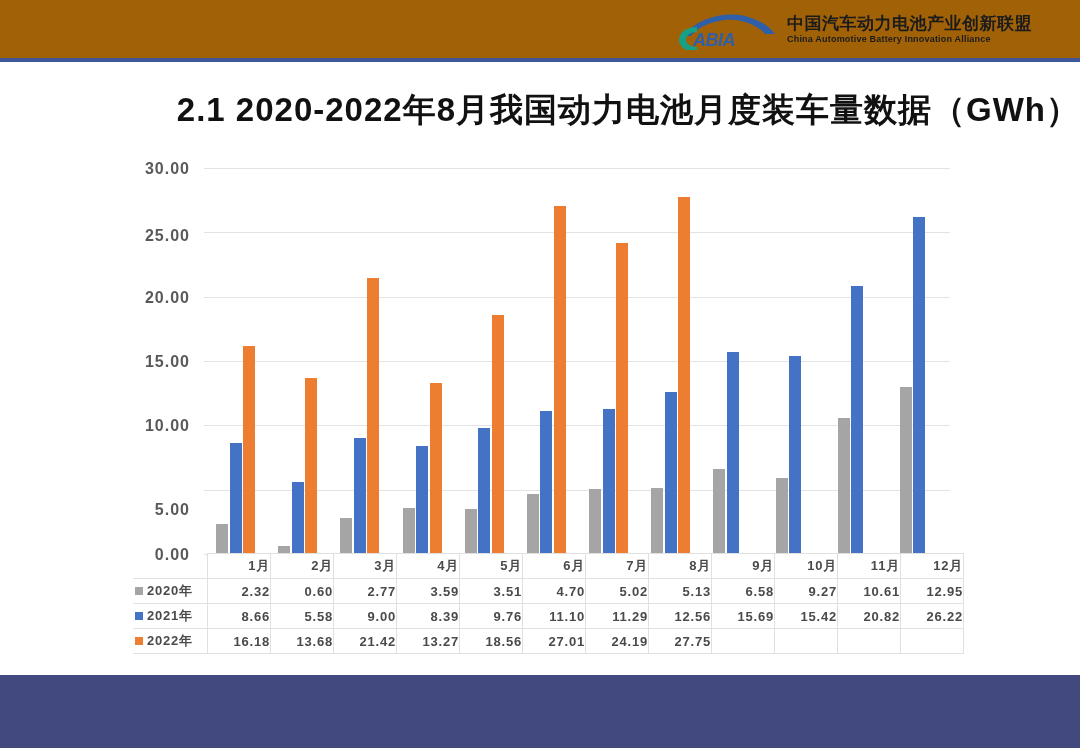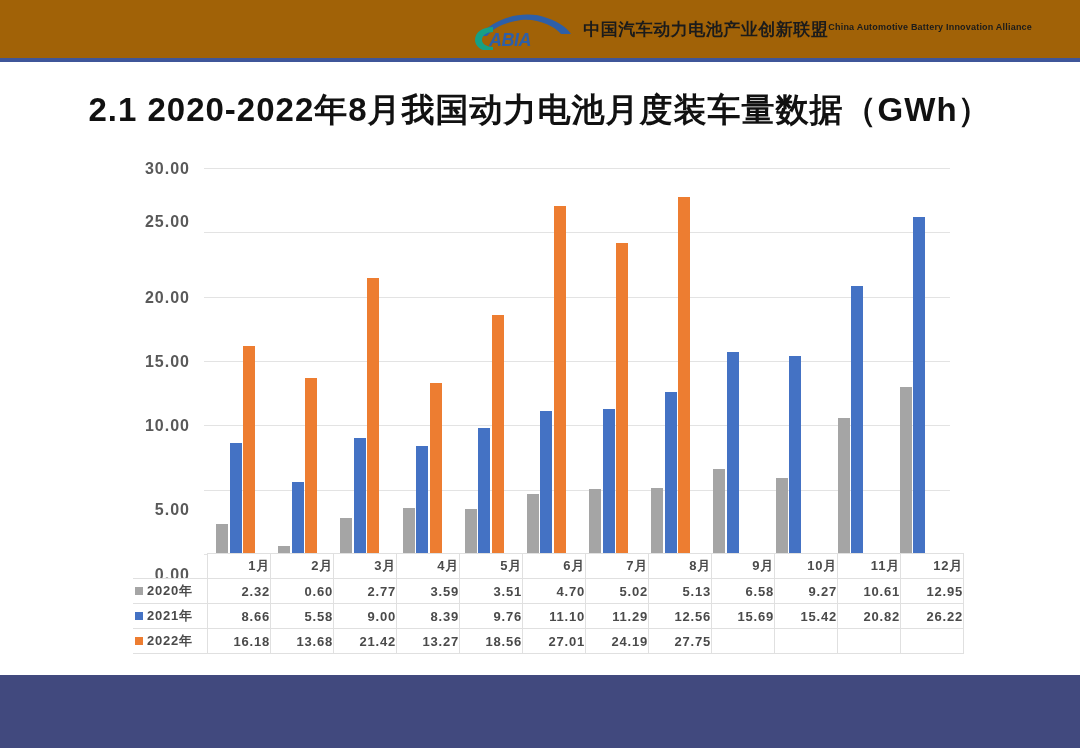--- a/index.html
+++ b/index.html
@@ -35,20 +35,21 @@
     display: flex;
     align-items: center;
     gap: 10px;
   }
   #logo-mark {
     position: relative;
     width: 108px; height: 40px;
   }
   #org-names {
     display: flex;
+    flex-direction: column;
     justify-content: center;
     line-height: 1.05;
   }
   #org-cn {
     font-size: 17px;
     font-weight: bold;
     color: #1b1b1b;
     letter-spacing: 0.5px;
     white-space: nowrap;
   }
@@ -59,21 +60,21 @@
     letter-spacing: 0.2px;
     white-space: nowrap;
     margin-top: 2px;
   }
 
   
   #slide-title {
     position: absolute;
     left: 0; top: 88px;
     width: 1080px;
-    text-align: center;
+    text-align: right;
     font-size: 33px;
     font-weight: bold;
     color: #111111;
     letter-spacing: 1px;
     white-space: nowrap;
   }
 
   
   #chart-area {
     position: absolute;
@@ -187,31 +188,31 @@
     </div>
   </div>
 </div>
 <div id="header-rule"></div>
 
 <div id="slide-title">2.1  2020-2022年8月我国动力电池月度装车量数据（GWh）</div>
 
 <div id="chart-area">
   <div id="plot">
       <div class="gridline" style="top: 386px; background: rgb(227, 227, 227);"></div>
-      <div class="axis-tick-label" style="top: 406px;">0.00</div>
+      <div class="axis-tick-label" style="top: 386px;">0.00</div>
       <div class="gridline" style="top: 321.667px; background: rgb(227, 227, 227);"></div>
       <div class="axis-tick-label" style="top: 341px;">5.00</div>
       <div class="gridline" style="top: 257.333px; background: rgb(227, 227, 227);"></div>
       <div class="axis-tick-label" style="top: 257.333px;">10.00</div>
       <div class="gridline" style="top: 193px; background: rgb(227, 227, 227);"></div>
       <div class="axis-tick-label" style="top: 193px;">15.00</div>
       <div class="gridline" style="top: 128.667px; background: rgb(227, 227, 227);"></div>
       <div class="axis-tick-label" style="top: 128.667px;">20.00</div>
       <div class="gridline" style="top: 64.3333px; background: rgb(227, 227, 227);"></div>
-      <div class="axis-tick-label" style="top: 53px;">25.00</div>
+      <div class="axis-tick-label" style="top: 67px;">25.00</div>
       <div class="gridline" style="top: 0px; background: rgb(227, 227, 227);"></div>
       <div class="axis-tick-label" style="top: 0px;">30.00</div>
       <div class="bar-group" style="left: 0px; width: 62.1667px;">
         <div class="bar" style="height: 29.8507px; left: 12px; background: rgb(165, 165, 165);"></div>
         <div class="bar" style="height: 111.425px; left: 25.5px; background: rgb(68, 114, 196);"></div>
         <div class="bar" style="height: 208.183px; left: 39px; background: rgb(237, 125, 49);"></div>
       </div>
       <div class="bar-group" style="left: 62.1667px; width: 62.1667px;">
         <div class="bar" style="height: 7.72px; left: 12px; background: rgb(165, 165, 165);"></div>
         <div class="bar" style="height: 71.796px; left: 25.5px; background: rgb(68, 114, 196);"></div>

